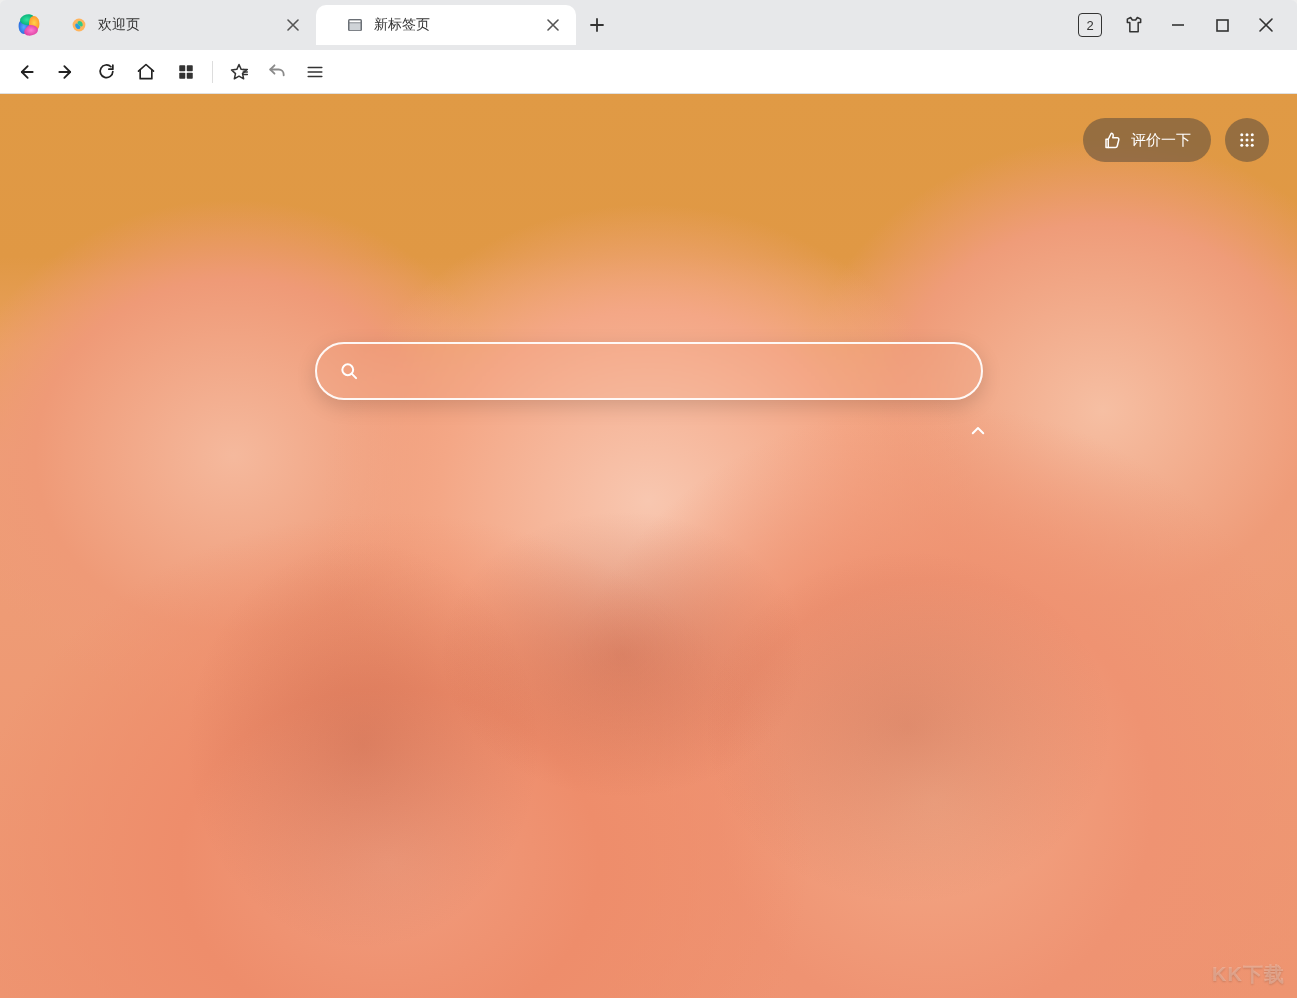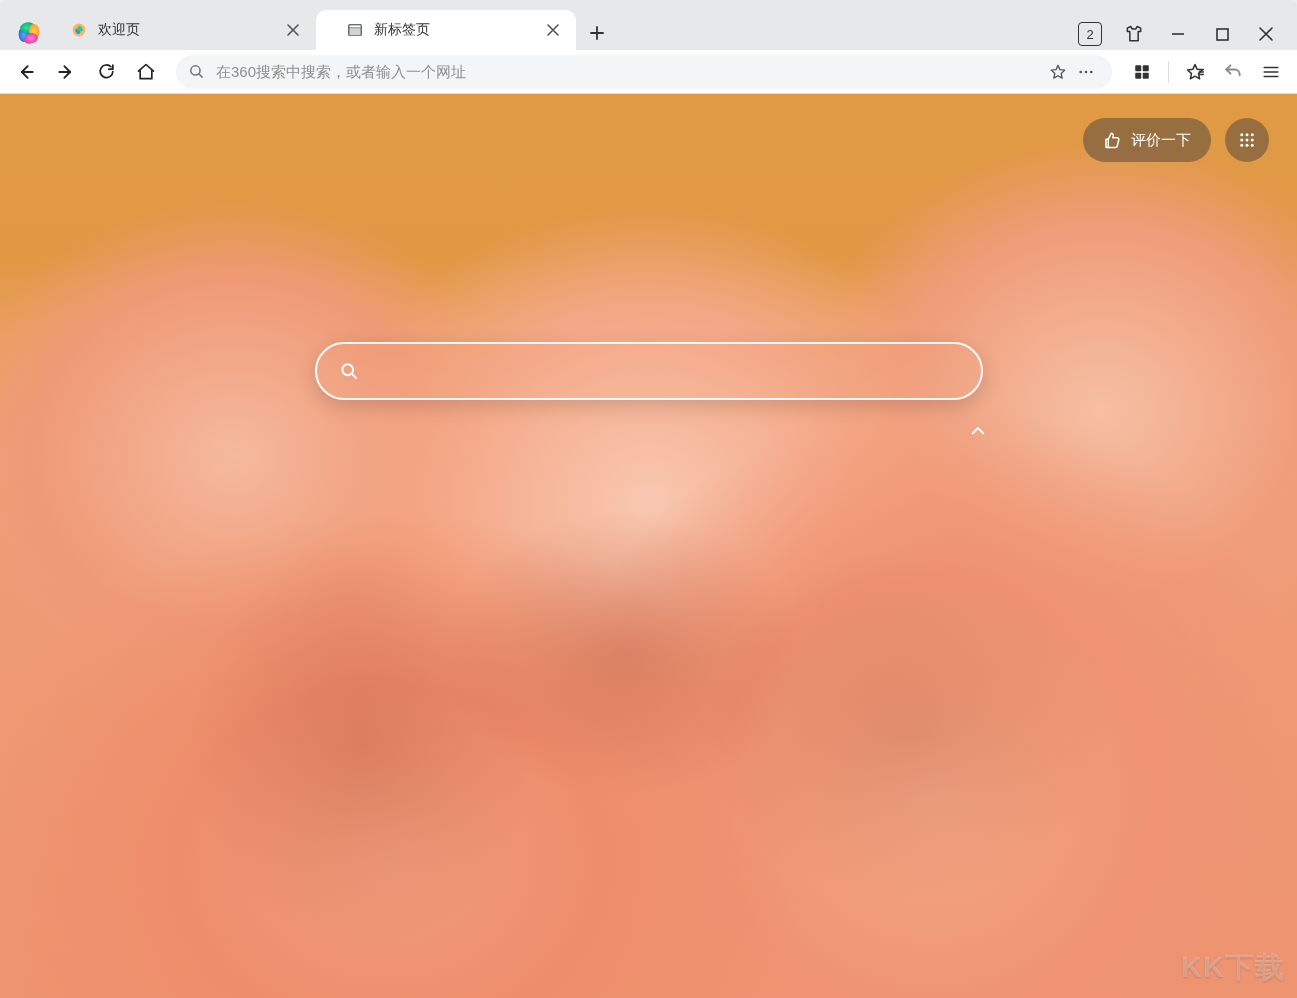--- a/index.html
+++ b/index.html
@@ -8,21 +8,21 @@
     height: 998px;
     font-family: "Microsoft YaHei", "PingFang SC", Arial, sans-serif;
     background: #eeeeee;
     overflow: hidden;
     position: relative;
   }
   
   .tabstrip {
     height: 50px;
     display: flex;
-    align-items: flex-end;
+    align-items: center;
     padding: 0 6px;
     background: #e7e8ea;
     border-top-left-radius: 6px;
     border-top-right-radius: 6px;
   }
   .app-logo {
     width: 34px; height: 34px; margin: 0 10px 0 6px;
     display:flex;align-items:center;justify-content:center;
   }
   .tab {
@@ -129,21 +129,21 @@
     box-shadow:0 6px 20px rgba(0,0,0,.15);
     backdrop-filter:blur(1px);
   }
   .center-search input{
     flex:1;border:none;outline:none;background:transparent;font-size:18px;color:#fff;margin-left:12px;
   }
   .collapse-arrow{
     position:absolute;left:50%;transform:translateX(320px);top:328px;color:rgba(255,255,255,.9);
   }
   .watermark{
-    position:absolute;right:12px;bottom:10px;font-size:29px;font-weight:700;
+    position:absolute;right:12px;bottom:10px;font-size:20px;font-weight:700;
     color:rgba(255,255,255,.25);letter-spacing:1px;
     text-shadow:0 1px 2px rgba(0,0,0,.15);
   }
   svg{display:block}
 </style>
 </head>
 <body>
 
 <div class="tabstrip">
   <div class="app-logo">
@@ -259,41 +259,20 @@
         <path d="M20 4 V9 H15"></path>
       </svg>
   </div>
   <div class="tb-btn">
     <svg width="20" height="20" viewBox="0 0 24 24" fill="none" stroke="#222" stroke-width="2" stroke-linecap="round" stroke-linejoin="round">
         <path d="M3 11 L12 3 L21 11"></path>
         <path d="M5 10 V20 H19 V10"></path>
       </svg>
   </div>
 
-  <div class="omnibox">
-    <span class="search-ic">
-      <svg width="17" height="17" viewBox="0 0 24 24" fill="none" stroke="#777" stroke-width="2.2" stroke-linecap="round">
-          <circle cx="10.5" cy="10.5" r="6.5"></circle>
-          <path d="M20 20 L15.5 15.5"></path>
-        </svg>
-    </span>
-    <input type="text" placeholder="在360搜索中搜索，或者输入一个网址" style="">
-    <span class="tb-btn" style="width:28px">
-      <svg width="18" height="18" viewBox="0 0 24 24" fill="none" stroke="#555" stroke-width="1.8" stroke-linejoin="round">
-          <path d="M12 3 L14.6 8.8 L21 9.5 L16.2 13.9 L17.6 20.2 L12 17 L6.4 20.2 L7.8 13.9 L3 9.5 L9.4 8.8 Z"></path>
-        </svg>
-    </span>
-    <span class="tb-btn" style="width:28px">
-      <svg width="18" height="18" viewBox="0 0 24 24" fill="#555">
-          <circle cx="5" cy="12" r="1.8"></circle>
-          <circle cx="12" cy="12" r="1.8"></circle>
-          <circle cx="19" cy="12" r="1.8"></circle>
-        </svg>
-    </span>
-  </div>
 
   <div class="tb-right">
     <div class="tb-btn">
       <svg width="18" height="18" viewBox="0 0 24 24" fill="#333">
           <rect x="3" y="3" width="8" height="8" rx="1"></rect>
           <rect x="13" y="3" width="8" height="8" rx="1"></rect>
           <rect x="3" y="13" width="8" height="8" rx="1"></rect>
           <rect x="13" y="13" width="8" height="8" rx="1"></rect>
         </svg>
     </div>

